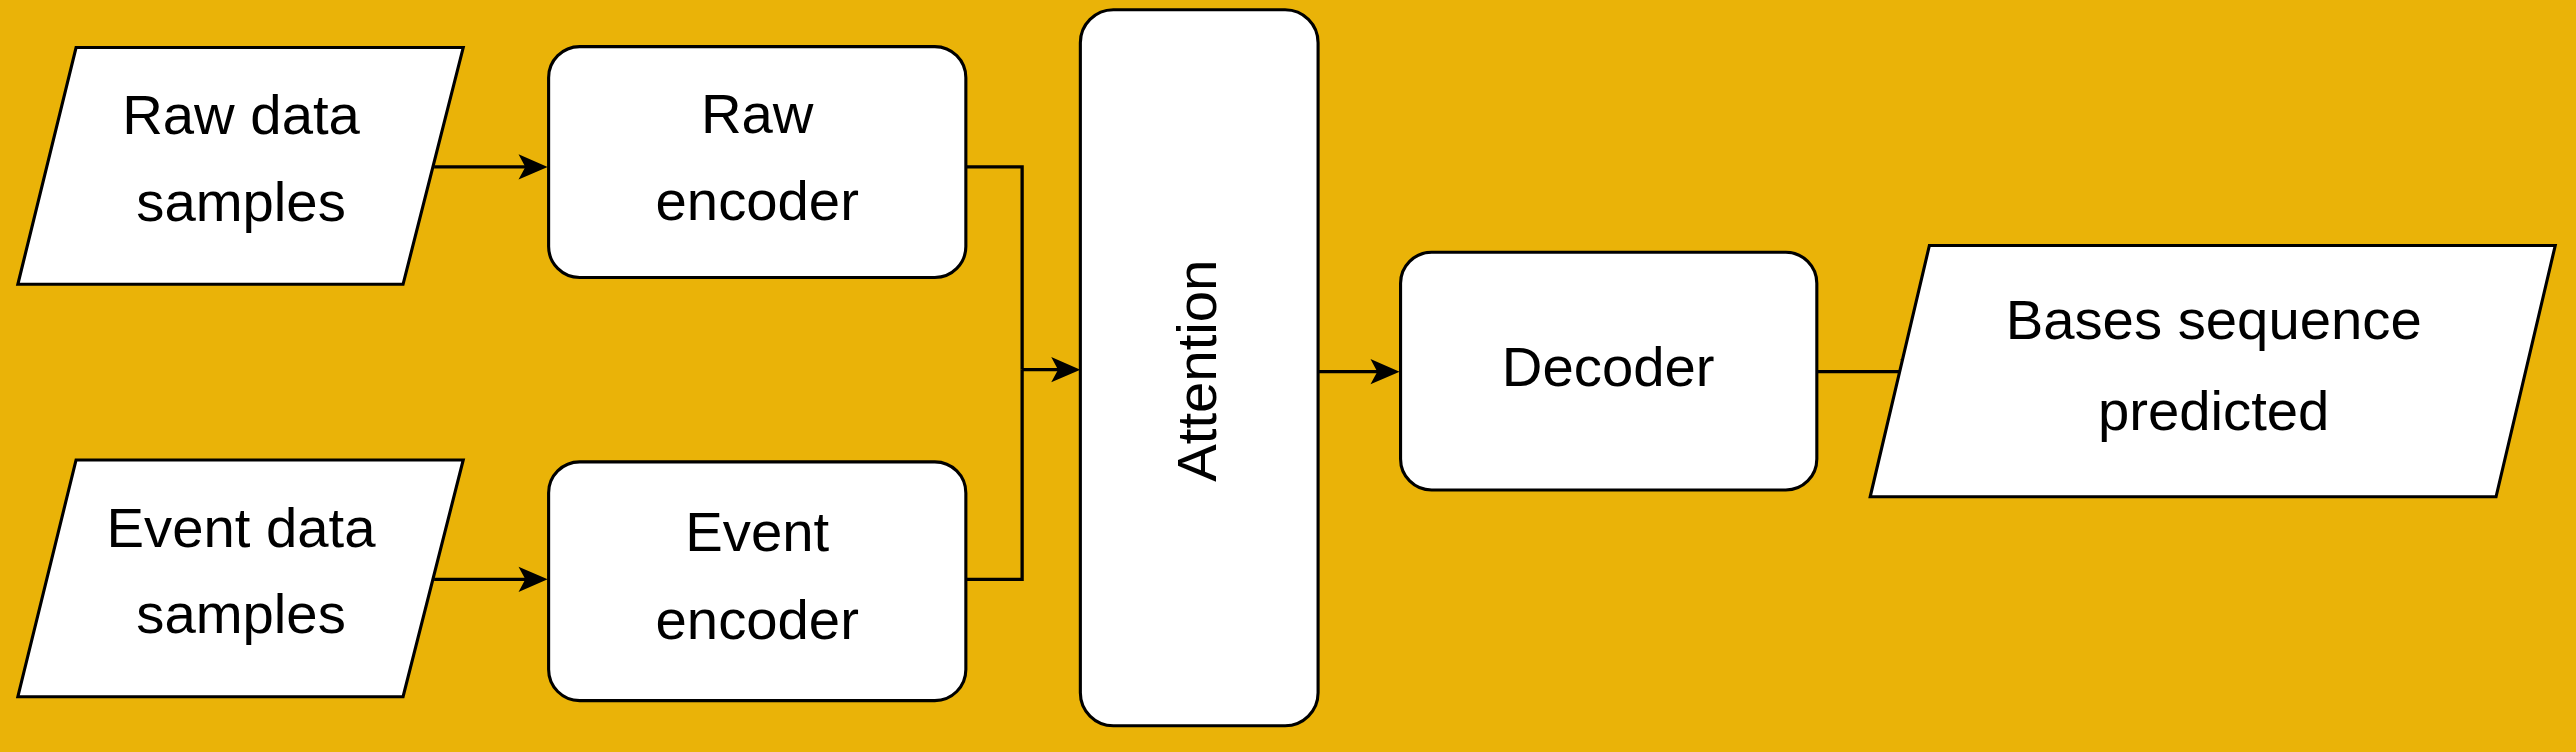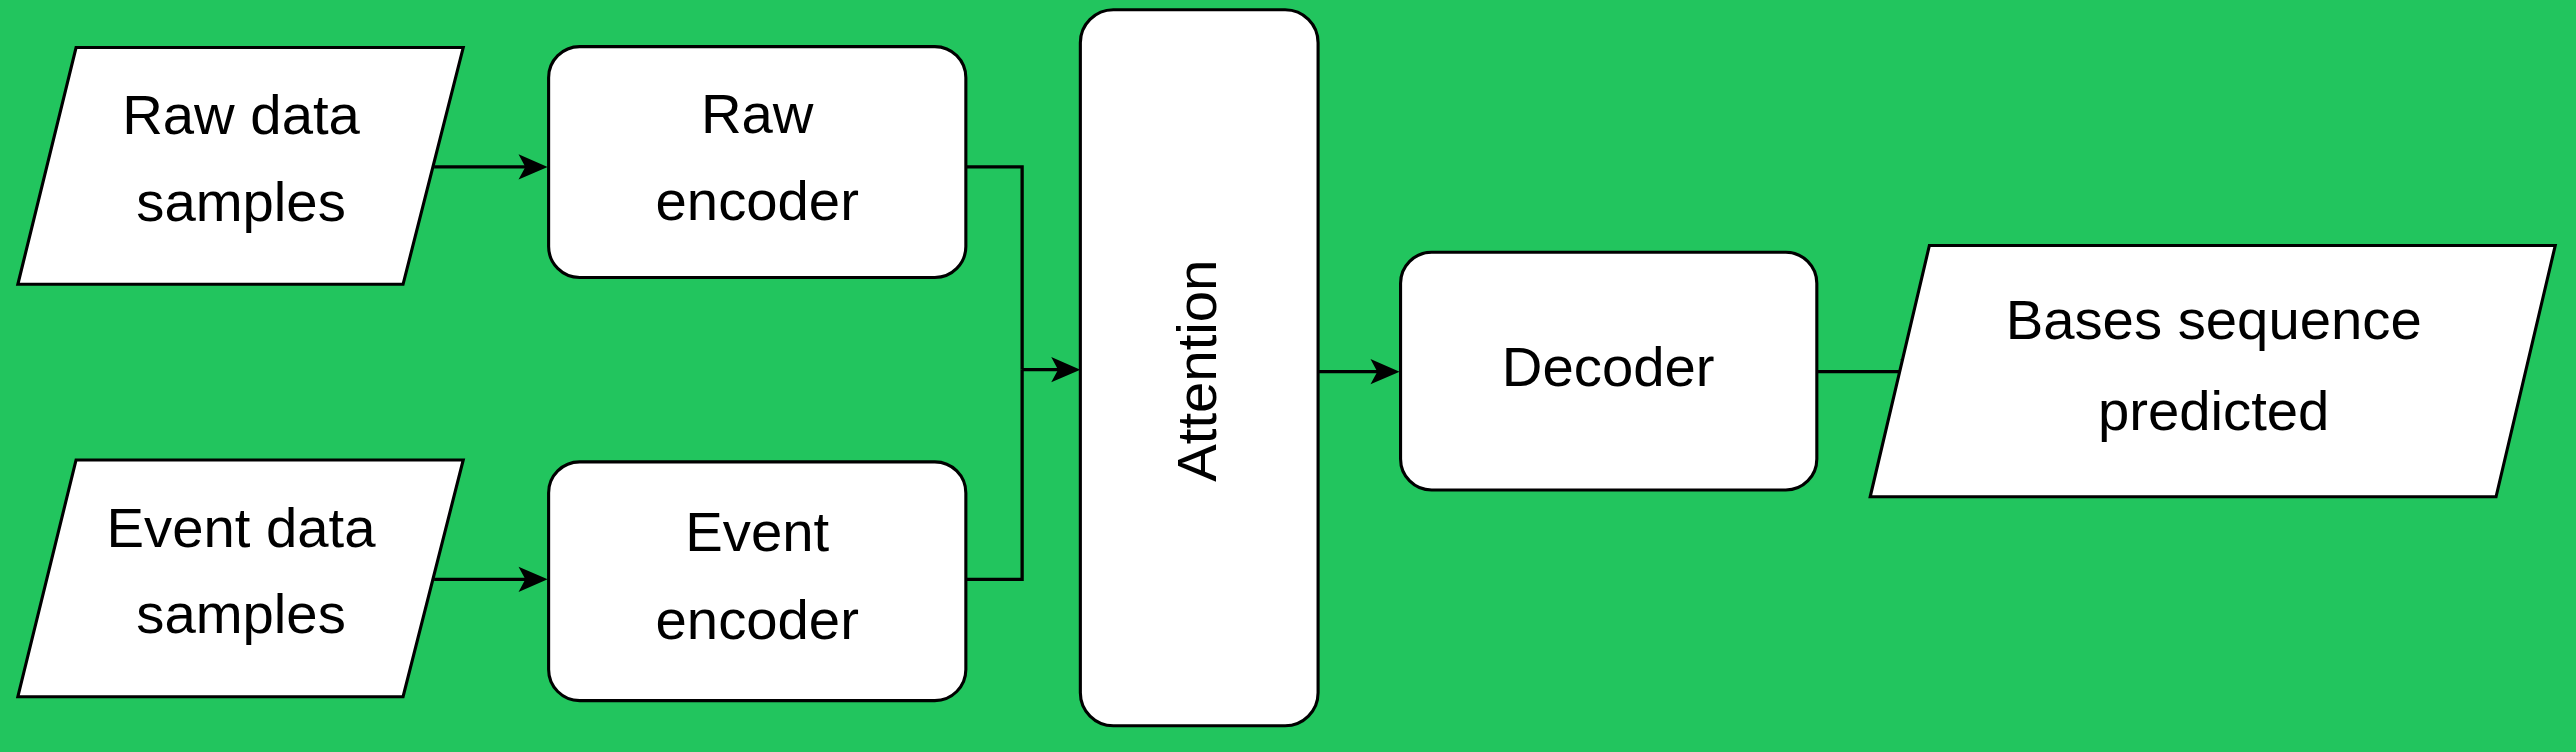--- a/index.html
+++ b/index.html
@@ -4,21 +4,21 @@
 <style>
   html, body {
     margin: 0;
     padding: 0;
     background: #ffffff;
   }
   #diagram-root {
     position: relative;
     width: 2576px;
     height: 752px;
-    background: #22c55e;
+    background: #eab308;
     font-family: "Liberation Sans", sans-serif;
     overflow: hidden;
   }
   svg.flow-canvas {
     position: absolute;
     top: 0;
     left: 0;
     width: 2576px;
     height: 752px;
     display: block;

